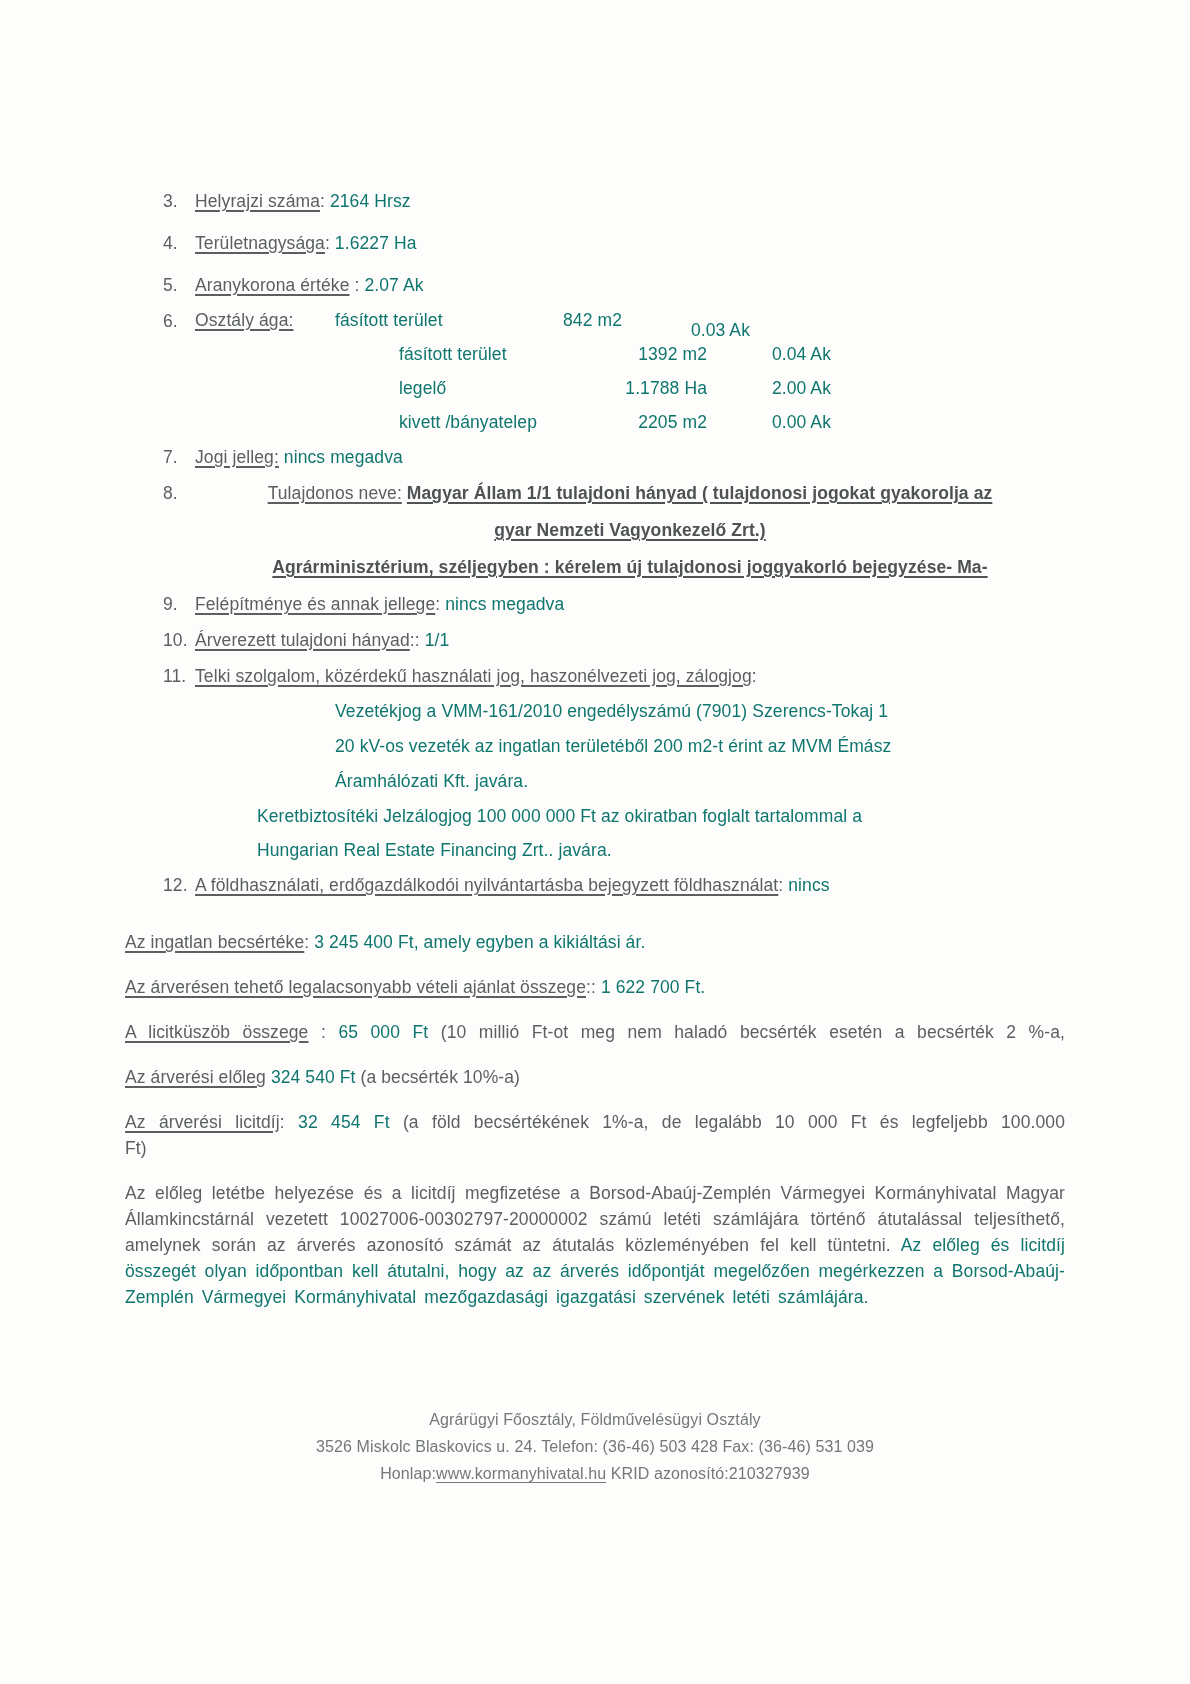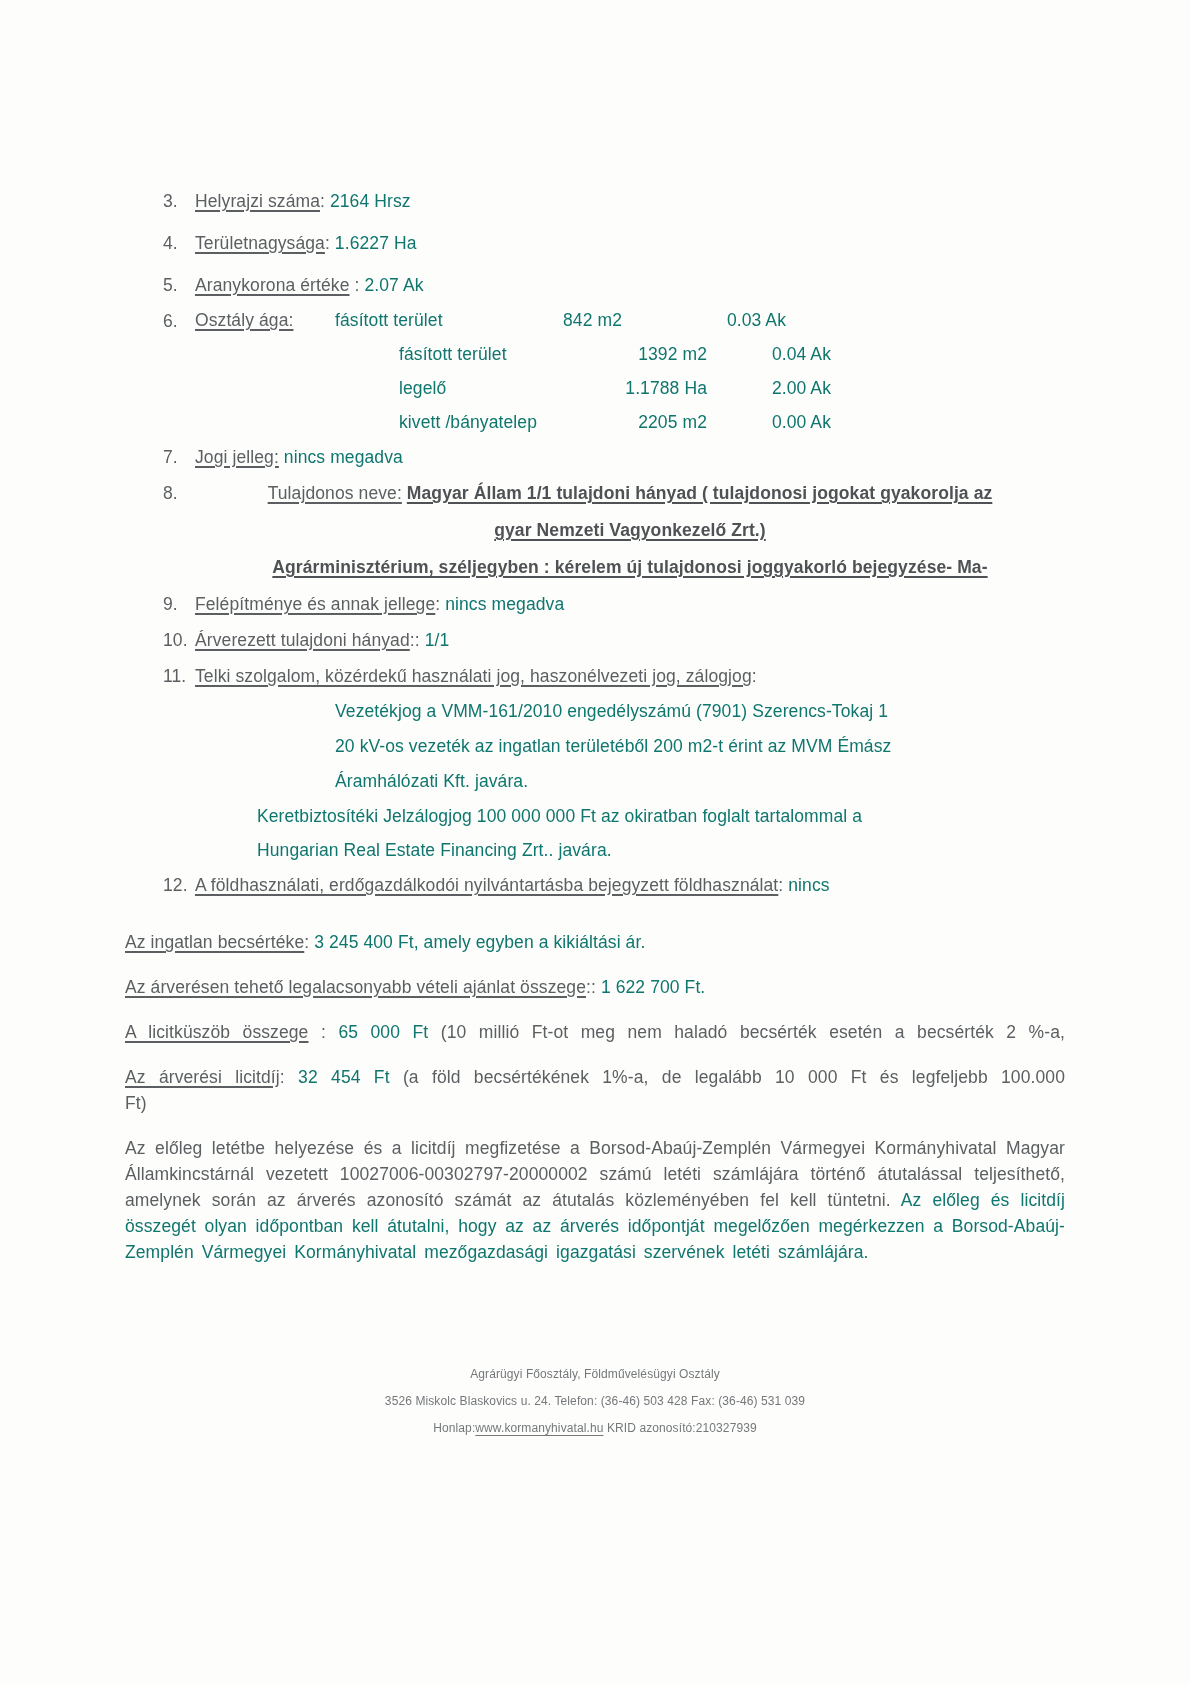--- a/index.html
+++ b/index.html
@@ -25,40 +25,40 @@
   .body { flex: 1; min-width: 0; }
   .u  { text-decoration: underline; text-underline-offset: 3px; text-decoration-thickness: 1.5px; }
   .b  { font-weight: normal; color: #0f766e; }
   .bu { font-weight: bold; color: #4e5255;
         text-decoration: underline; text-underline-offset: 3px; text-decoration-thickness: 2px; }
   
   .crow { position: relative; height: 34px; line-height: 34px; }
   .cpos { position: absolute; top: 0; white-space: nowrap; }
   .r1 .cname { left: 140px; }
   .r1 .carea { left: 230px; width: 197px; text-align: right; }
-  .r1 .cak   { left: 454px; width: 137px; text-align: right; }
+  .r1 .cak   { left: 418px; width: 137px; text-align: right; margin-top: 10px; }
   .rn .cname { left: 204px; }
   .rn .carea { left: 285px; width: 227px; text-align: right; }
   .rn .cak   { left: 505px; width: 131px; text-align: right; }
   
   .owner-line { line-height: 37px; text-align: center; }
   
   .blockA { margin-left: 140px; line-height: 35px; }
   .blockB { margin-left: 62px;  line-height: 34px; }
   
   .lower { margin-top: 26px; }
   .lower > * + * { margin-top: 19px; }
   .para { line-height: 26px; }
   .jl { text-align: justify; text-align-last: justify; }
   .justify { text-align: justify; word-spacing: 3px; }
   
   .footer {
     margin-top: 96px;
     text-align: center;
-    font-size: 12px;
+    font-size: 16px;
     line-height: 27px;
     color: #74787a;
     letter-spacing: 0.1px;
   }
   .footer .u { text-decoration-thickness: 1px; }
 </style>
 </head>
 <body>
 
 <div class="page">
@@ -157,20 +157,21 @@
   <section class="lower">
 
     <div class="para"><span class="u">Az ingatlan becsértéke</span><span>: </span><span class="b">3 245 400 Ft, amely egyben a kikiáltási ár.</span></div>
 
     <div class="para"><span class="u">Az árverésen tehető legalacsonyabb vételi ajánlat összege</span><span>:: </span><span class="b">1 622 700 Ft.</span></div>
 
     <div>
       <div class="para jl"><span class="u">A licitküszöb összege</span><span> : </span><span class="b">65 000 Ft</span><span> (10 millió Ft-ot meg nem haladó becsérték esetén a becsérték 2 %-a,</span></div>
     </div>
 
+    <div class="para"><span class="u">Az árverési előleg</span><span> </span><span class="b">324 540 Ft</span><span> (a becsérték 10%-a)</span></div>
 
     <div>
       <div class="para jl"><span class="u">Az árverési licitdíj</span><span>: </span><span class="b">32 454 Ft</span><span> (a föld becsértékének 1%-a, de legalább 10 000 Ft és legfeljebb 100.000</span></div>
       <div class="para">Ft)</div>
     </div>
 
     <div class="para justify"><span>Az előleg letétbe helyezése és a licitdíj megfizetése a Borsod-Abaúj-Zemplén Vármegyei Kormányhivatal Magyar Államkincstárnál vezetett 10027006-00302797-20000002 számú letéti számlájára történő átutalással teljesíthető, amelynek során az árverés azonosító számát az átutalás közleményében fel kell tüntetni. </span><span class="b">Az előleg és licitdíj összegét olyan időpontban kell átutalni, hogy az az árverés időpontját megelőzően megérkezzen a Borsod-Abaúj-Zemplén Vármegyei Kormányhivatal mezőgazdasági igazgatási szervének letéti számlájára.</span></div>
 
   </section>
 

